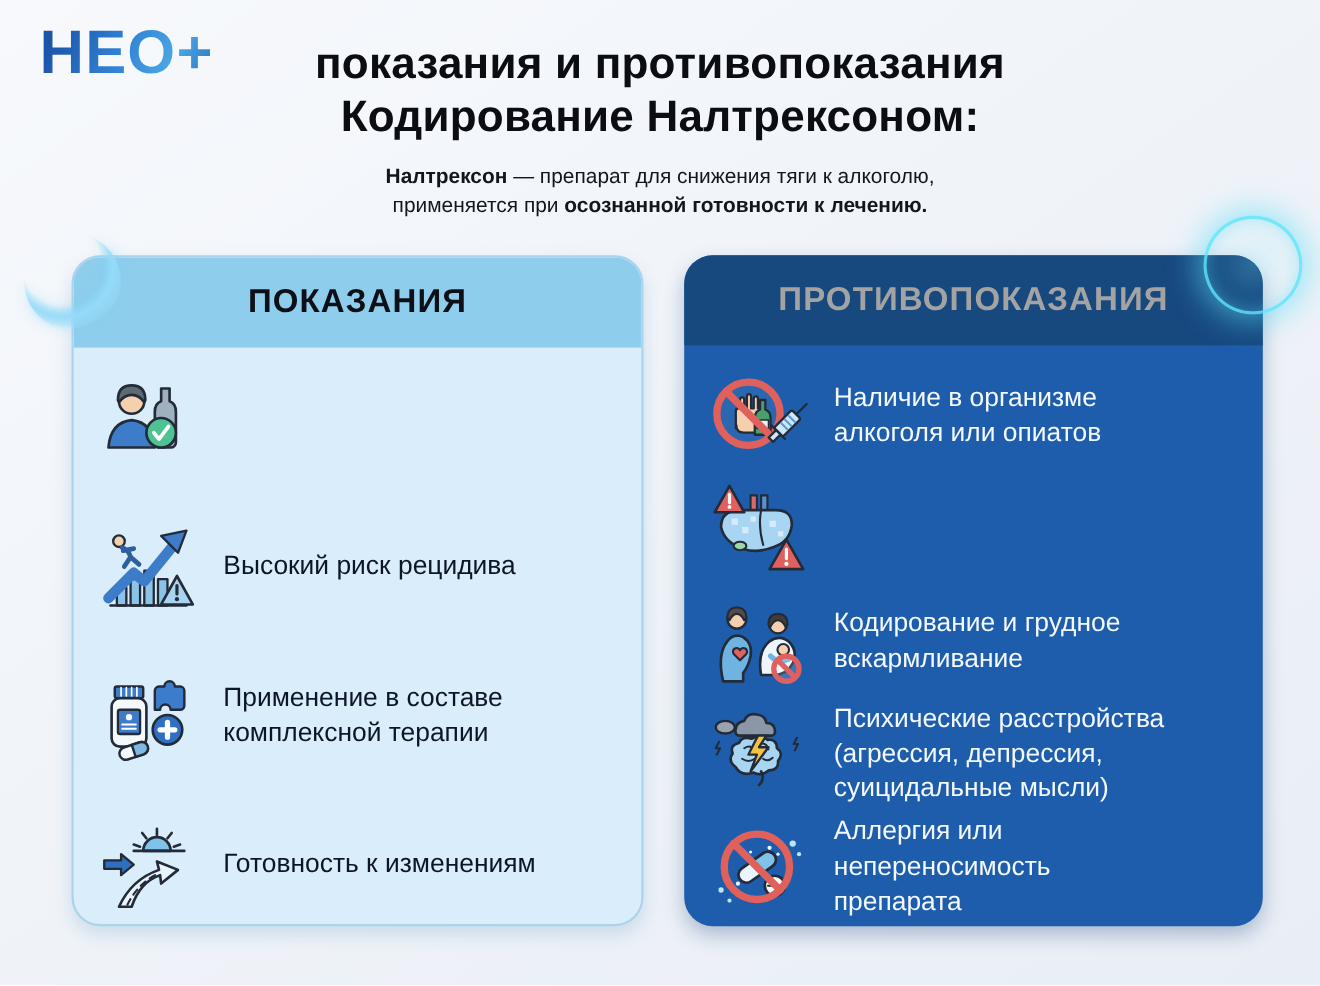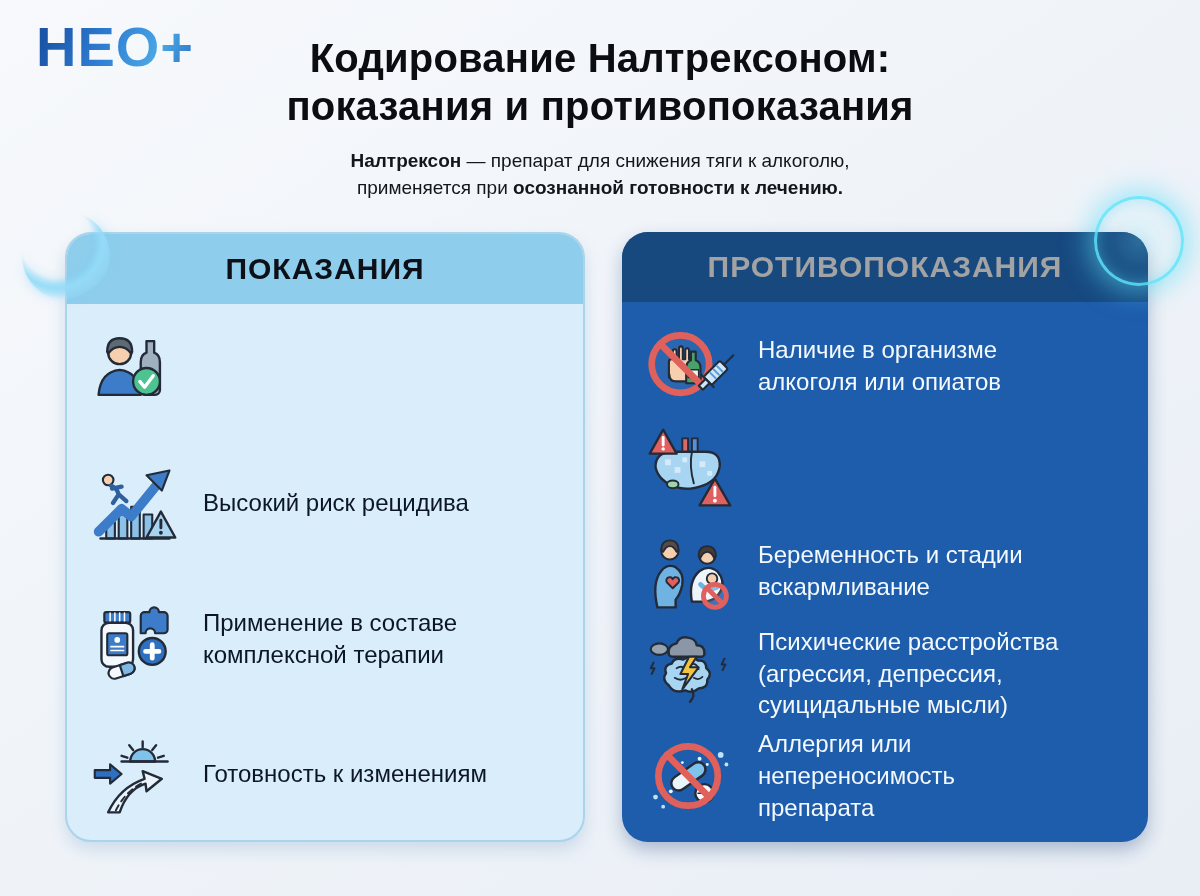--- a/index.html
+++ b/index.html
@@ -23,21 +23,21 @@
     font-size:40px;line-height:1.2;font-weight:700;color:var(--title-color);letter-spacing:.2px;}
   .subtitle{position:absolute;left:0;top:148px;width:100%;text-align:center;
     font-size:19px;line-height:1.42;color:#13161c;white-space:pre-line;}
   .subtitle b{font-weight:700}
   
   .card{position:absolute;top:232px;height:610px;border-radius:26px;overflow:hidden;}
   .card--light{left:65px;width:520px;background:var(--light-card);
     border:2px solid var(--light-card-border);box-shadow:0 8px 16px rgba(120,160,200,.28);}
   .card--dark{left:622px;width:526px;background:var(--dark-card);
     box-shadow:0 8px 18px rgba(20,60,120,.30);}
-  .card-header{height:70px;display:flex;align-items:center;justify-content:center;
+  .card-header{height:82px;display:flex;align-items:center;justify-content:center;
     font-weight:700;font-size:30px;letter-spacing:1px;}
   .card--light .card-header{background:var(--light-card-header);color:#0d1017;}
   .card--dark .card-header{background:var(--dark-card-header);color:#a3a3a3;}
   .card-body{height:calc(100% - 70px);padding:16px 22px 18px 20px;
     display:flex;flex-direction:column;justify-content:space-between;}
   .row{display:flex;align-items:center;gap:20px;}
   .icon-box{flex:0 0 96px;width:96px;height:96px;display:flex;align-items:center;justify-content:center;}
   .row-text{font-size:24px;line-height:1.32;white-space:pre-line;}
   .card--light .row-text{color:var(--light-text);}
   .card--dark .row-text{color:var(--dark-card-text);}
@@ -52,22 +52,22 @@
   svg{display:block}
 </style>
 </head>
 <body>
 
 <div class="page">
 
   <div class="logo">НЕО+</div>
 
   <h1 class="title">
+    <div>показания и противопоказания</div>
     <div>Кодирование Налтрексоном:</div>
-    <div>показания и противопоказания</div>
   </h1>
 
   <p class="subtitle"><b>Налтрексон</b><span> — препарат для снижения тяги к алкоголю,
 применяется при </span><b>осознанной готовности к лечению.</b></p>
 
   <div class="bubble-left"></div>
   <div class="glow-ring"></div>
 
   <section class="card card--light">
     <div class="card-header">ПОКАЗАНИЯ</div>
@@ -207,21 +207,21 @@
             <path d="M30 66 l-6-6 a3.5 3.5 0 1 1 6-3.5 a3.5 3.5 0 1 1 6 3.5 Z" fill="#e0605f" stroke="#232b38" stroke-width="2"></path>
             <circle cx="66" cy="32" r="8.5" fill="#f6cfae" stroke="#232b38" stroke-width="2.2"></circle>
             <path d="M57 32 q0-10 9-10 q9 0 9 10 l-1.5 3 q-3-7-7.5-7 t-7.5 7 Z" fill="#463c36" stroke="#232b38" stroke-width="2"></path>
             <path d="M50 80 Q46 58 58 48 Q68 41 77 49 Q85 58 80 69 Q74 80 62 80 Z" fill="#eef6fc" stroke="#232b38" stroke-width="2.5"></path>
             <circle cx="71" cy="56" r="5.5" fill="#f6cfae" stroke="#232b38" stroke-width="2"></circle>
             <path d="M59 62 q7 8 17 3" stroke="#6fb3e2" stroke-width="5" fill="none"></path>
             <circle cx="74" cy="74" r="12" fill="rgba(255,255,255,0.15)" stroke="#e0605f" stroke-width="5"></circle>
             <line x1="66" y1="66" x2="82" y2="82" stroke="#e0605f" stroke-width="5"></line>
           </svg>
         </span>
-        <span class="row-text">Беременность и стадии
+        <span class="row-text">Кодирование и грудное
 вскармливание</span>
       </div>
 
       <div class="row">
         <span class="icon-box">
           <svg width="92" height="92" viewBox="0 0 96 96" fill="none" stroke-linecap="round" stroke-linejoin="round">
             <path d="M26 60 q-8-6-3-13 q-3-8 6-10 q3-7 12-4 q9-6 15 1 q9-1 9 8 q7 5 1 12 q1 9-9 9 q-7 6-14 2 q-12 4-17-5 Z" fill="#a8d6f2" stroke="#232b38" stroke-width="2.5"></path>
             <path d="M34 42 q6-4 10 2 M48 38 q7-2 9 5 M32 52 q6 4 12 0 M52 52 q5 3 9-1" stroke="#232b38" stroke-width="1.8" fill="none"></path>
             <path d="M50 64 q4 7-2 13" stroke="#232b38" stroke-width="2.5" fill="none"></path>
             <ellipse cx="16" cy="22" rx="9" ry="6" fill="#97a3b0" stroke="#232b38" stroke-width="2.2"></ellipse>

